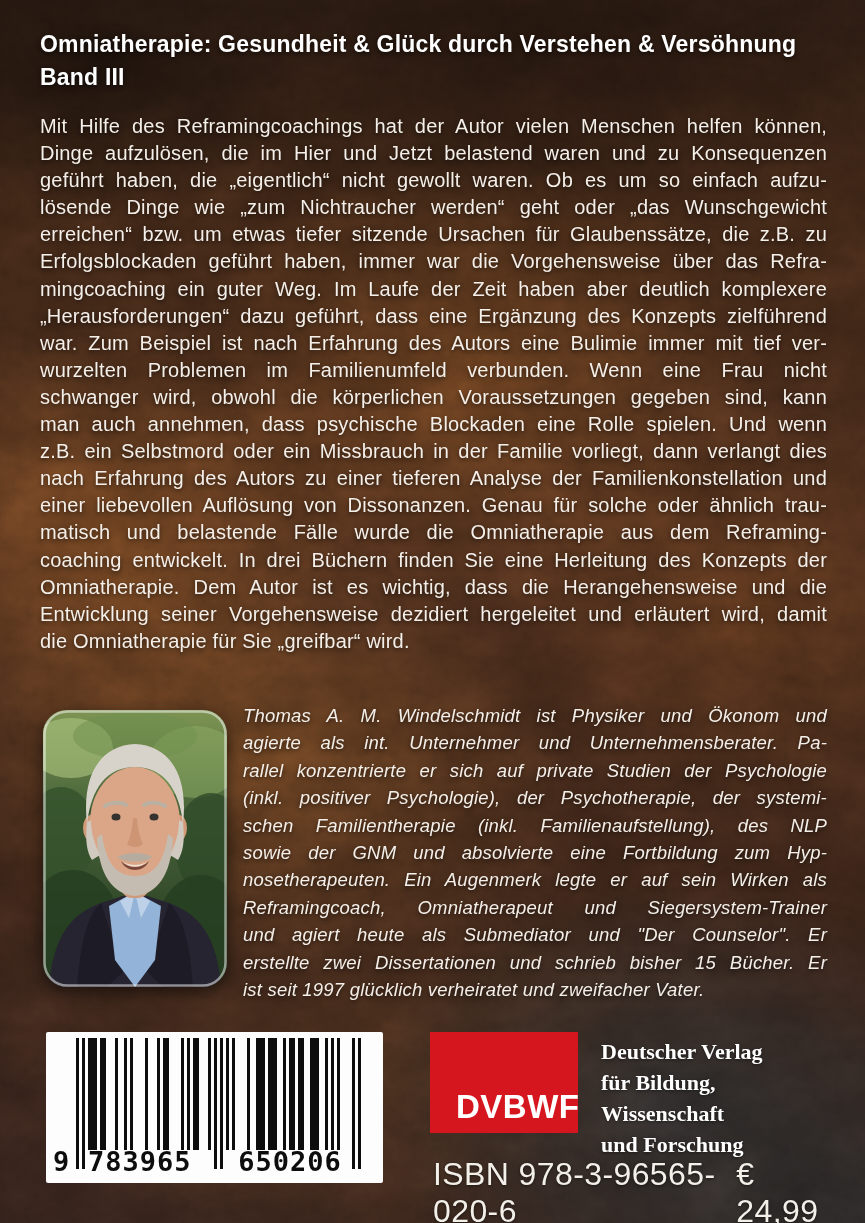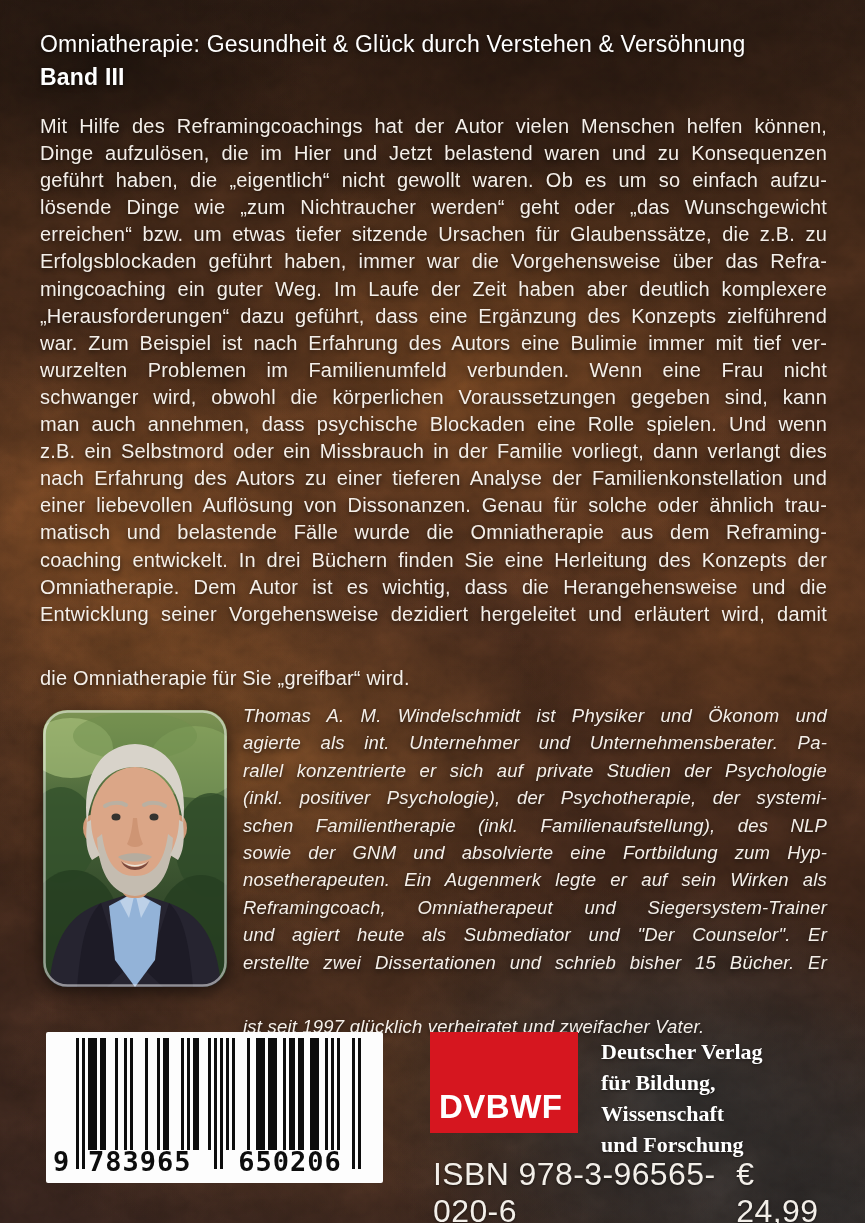--- a/index.html
+++ b/index.html
@@ -18,27 +18,27 @@
       radial-gradient(520px 310px at 46% 88%, rgba(84,52,29,.55), rgba(84,52,29,0) 75%),
       linear-gradient(180deg,#2b1b12 0%,#3c2415 18%,#45291a 45%,#3a2317 70%,#31201a 100%);
   }
   .texture{position:absolute;left:0;top:0;width:865px;height:1223px;pointer-events:none;}
   .texture .t1{mix-blend-mode:overlay;opacity:.65;}
   .texture .t2{mix-blend-mode:multiply;opacity:.28;}
 
   .title-block{position:absolute;left:40px;top:28px;width:792px;
     font-weight:bold;font-size:23px;line-height:33px;color:#ffffff;
     text-shadow:0 2px 5px rgba(0,0,0,.65);letter-spacing:.2px;}
-  .title-block h1{margin:0;font-size:23px;line-height:33px;font-weight:normal;}
+  .title-block h1{margin:0;font-size:23px;line-height:33px;font-weight:bold;}
   .title-block .volume{font-weight:bold;}
 
   .blurb{position:absolute;left:40px;top:113px;width:787px;
     font-size:20px;line-height:27.1px;text-shadow:0 2px 4px rgba(0,0,0,.55);letter-spacing:.2px;}
   .jline{text-align:justify;text-align-last:justify;}
-  .jline.final{text-align-last:left;margin-top:37px;}
+  .jline.final{text-align-last:left;}
 
   .author{position:absolute;left:0;top:0;}
   .photo{position:absolute;left:43px;top:710px;width:184px;height:277px;
     border-radius:24px;box-shadow:0 5px 16px rgba(0,0,0,.55);}
   .bio{position:absolute;left:243px;top:702px;width:584px;
     font-size:18.5px;line-height:27.4px;text-shadow:0 2px 4px rgba(0,0,0,.55);letter-spacing:.2px;font-style:italic;}
 
   .barcode-box{position:absolute;left:46px;top:1032px;width:337px;height:151px;
     background:#fdfdfd;border-radius:2px;}
   #barcode-bars{position:absolute;left:30px;top:6px;display:flex;align-items:flex-start;}
@@ -47,21 +47,21 @@
   .bc-m.tall{height:131px;}
   .bc-digit{position:absolute;color:#0d0d0d;
     font-family:"DejaVu Sans Mono",monospace;font-size:27px;font-weight:bold;top:114px;}
   .bc-lead{left:7px;}
   .bc-g1{left:42px;width:122px;letter-spacing:1px;}
   .bc-g2{left:183px;width:122px;text-align:center;letter-spacing:1px;}
 
   .pub-logo{position:absolute;left:430px;top:1032px;width:148px;height:101px;
     display:flex;align-items:flex-end;}
   .pub-logo span{color:#ffffff;font-weight:bold;font-size:33px;letter-spacing:.5px;
-    padding:0 0 7px 9px;font-family:"Liberation Sans",sans-serif;}
+    padding:0 0 7px 26px;font-family:"Liberation Sans",sans-serif;}
   .pub-name{position:absolute;left:601px;top:1036px;width:240px;
     font-weight:bold;font-size:22px;line-height:31px;color:#fff;
     text-shadow:0 1px 3px rgba(0,0,0,.5);font-family:Liberation Serif, serif;}
   .isbn-row{position:absolute;left:433px;top:1156px;width:394px;
     display:flex;justify-content:space-between;font-size:32px;color:#f3efe9;
     text-shadow:0 1px 3px rgba(0,0,0,.5);letter-spacing:.4px;}
 </style>
 </head>
 <body>
 

